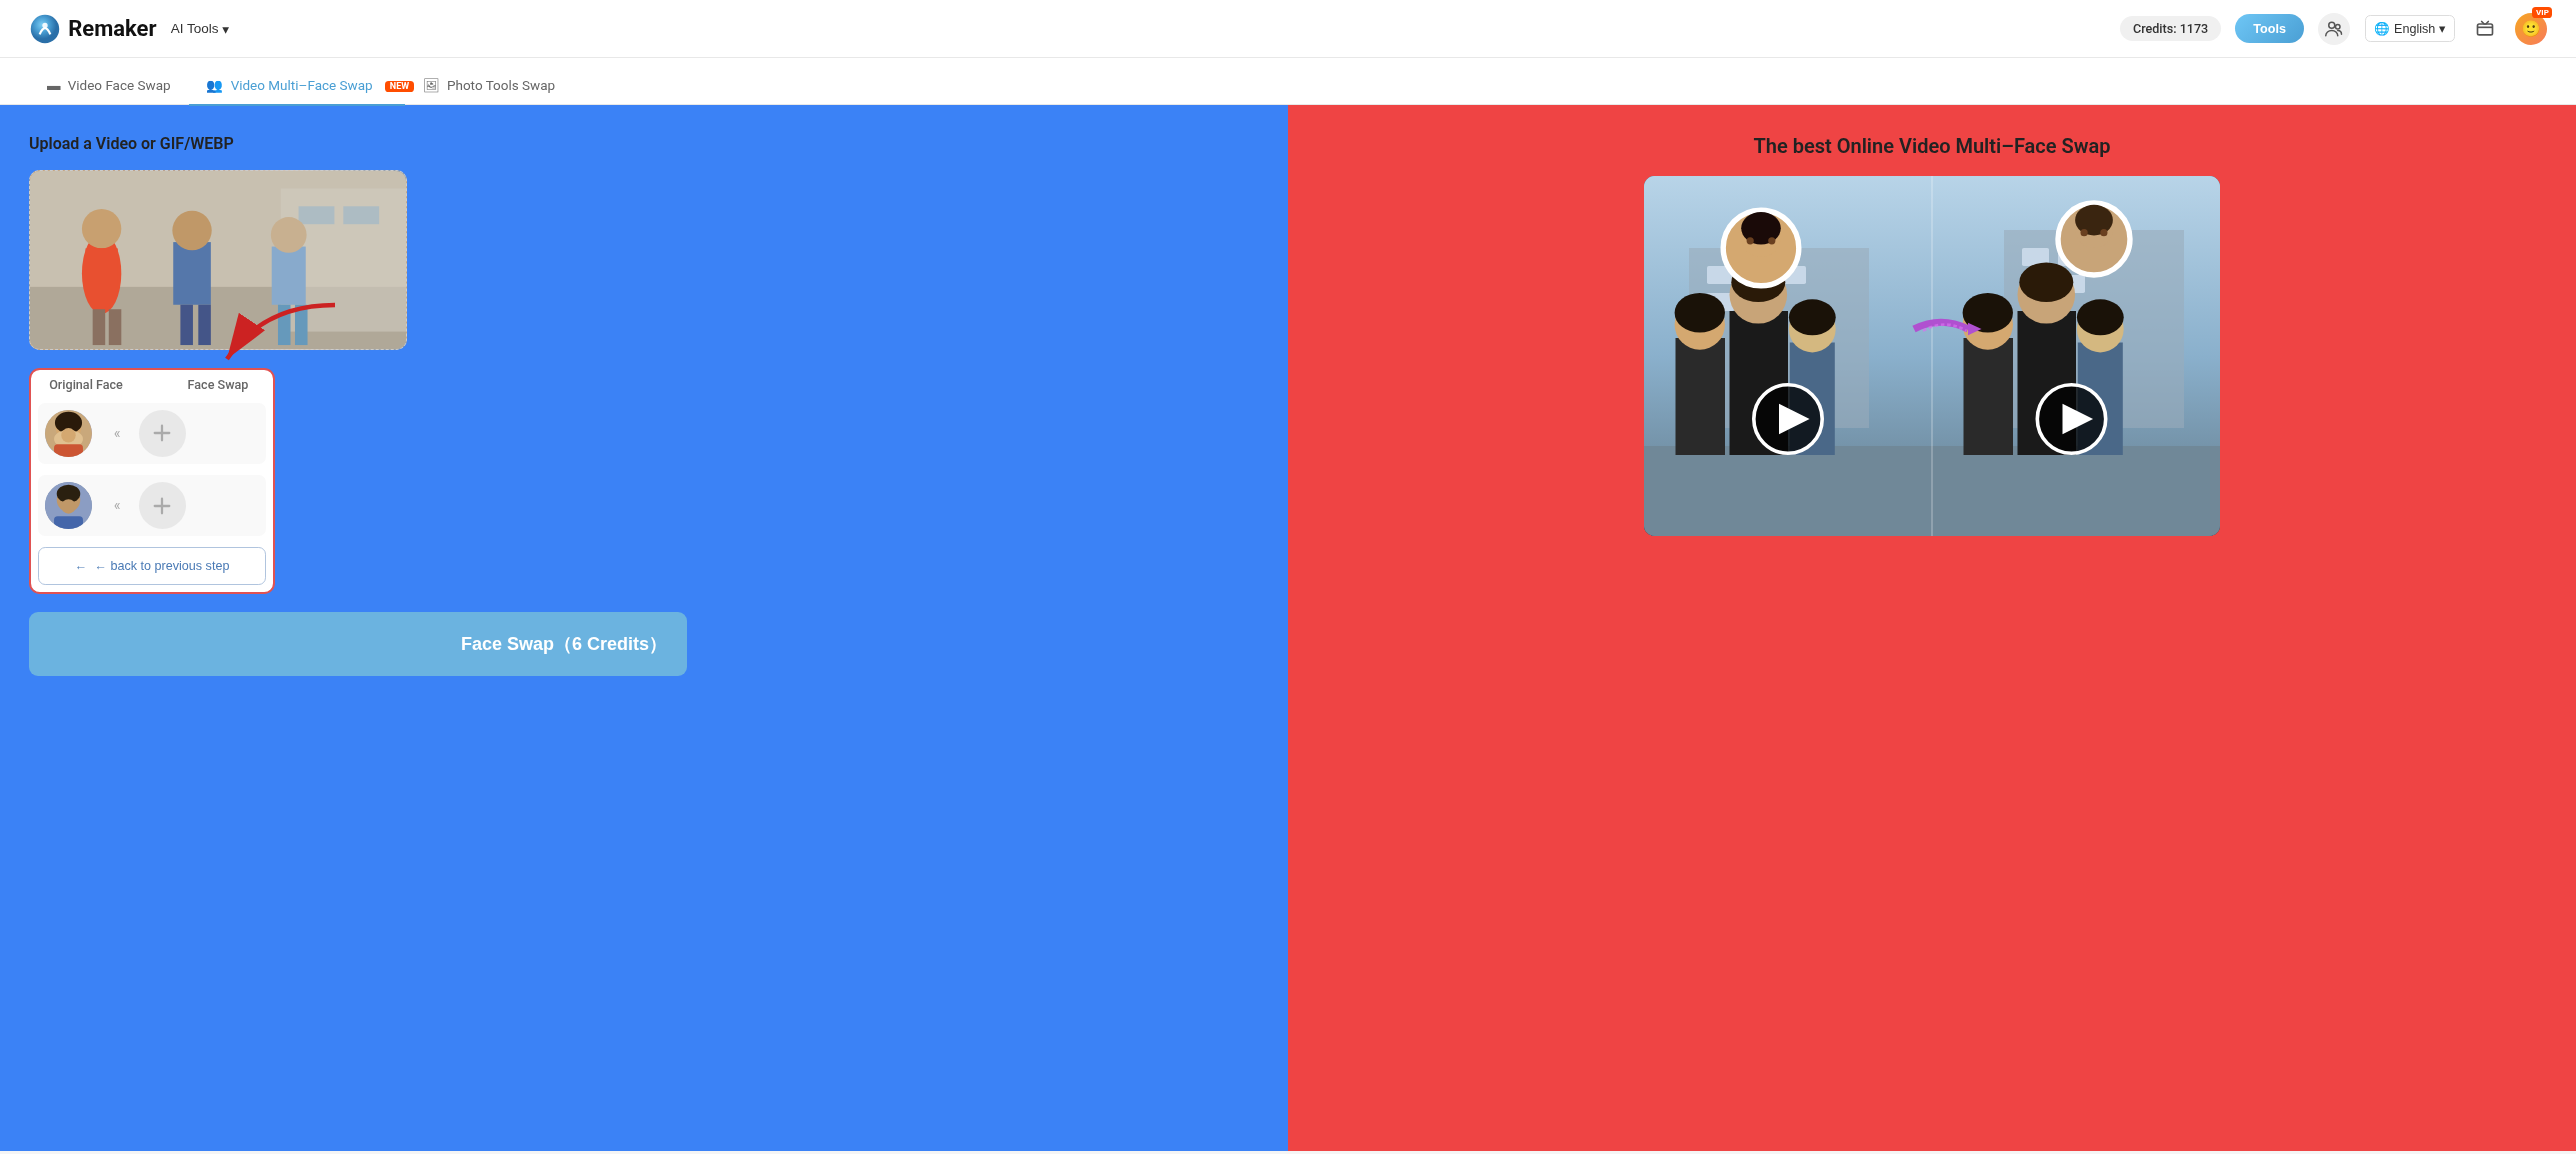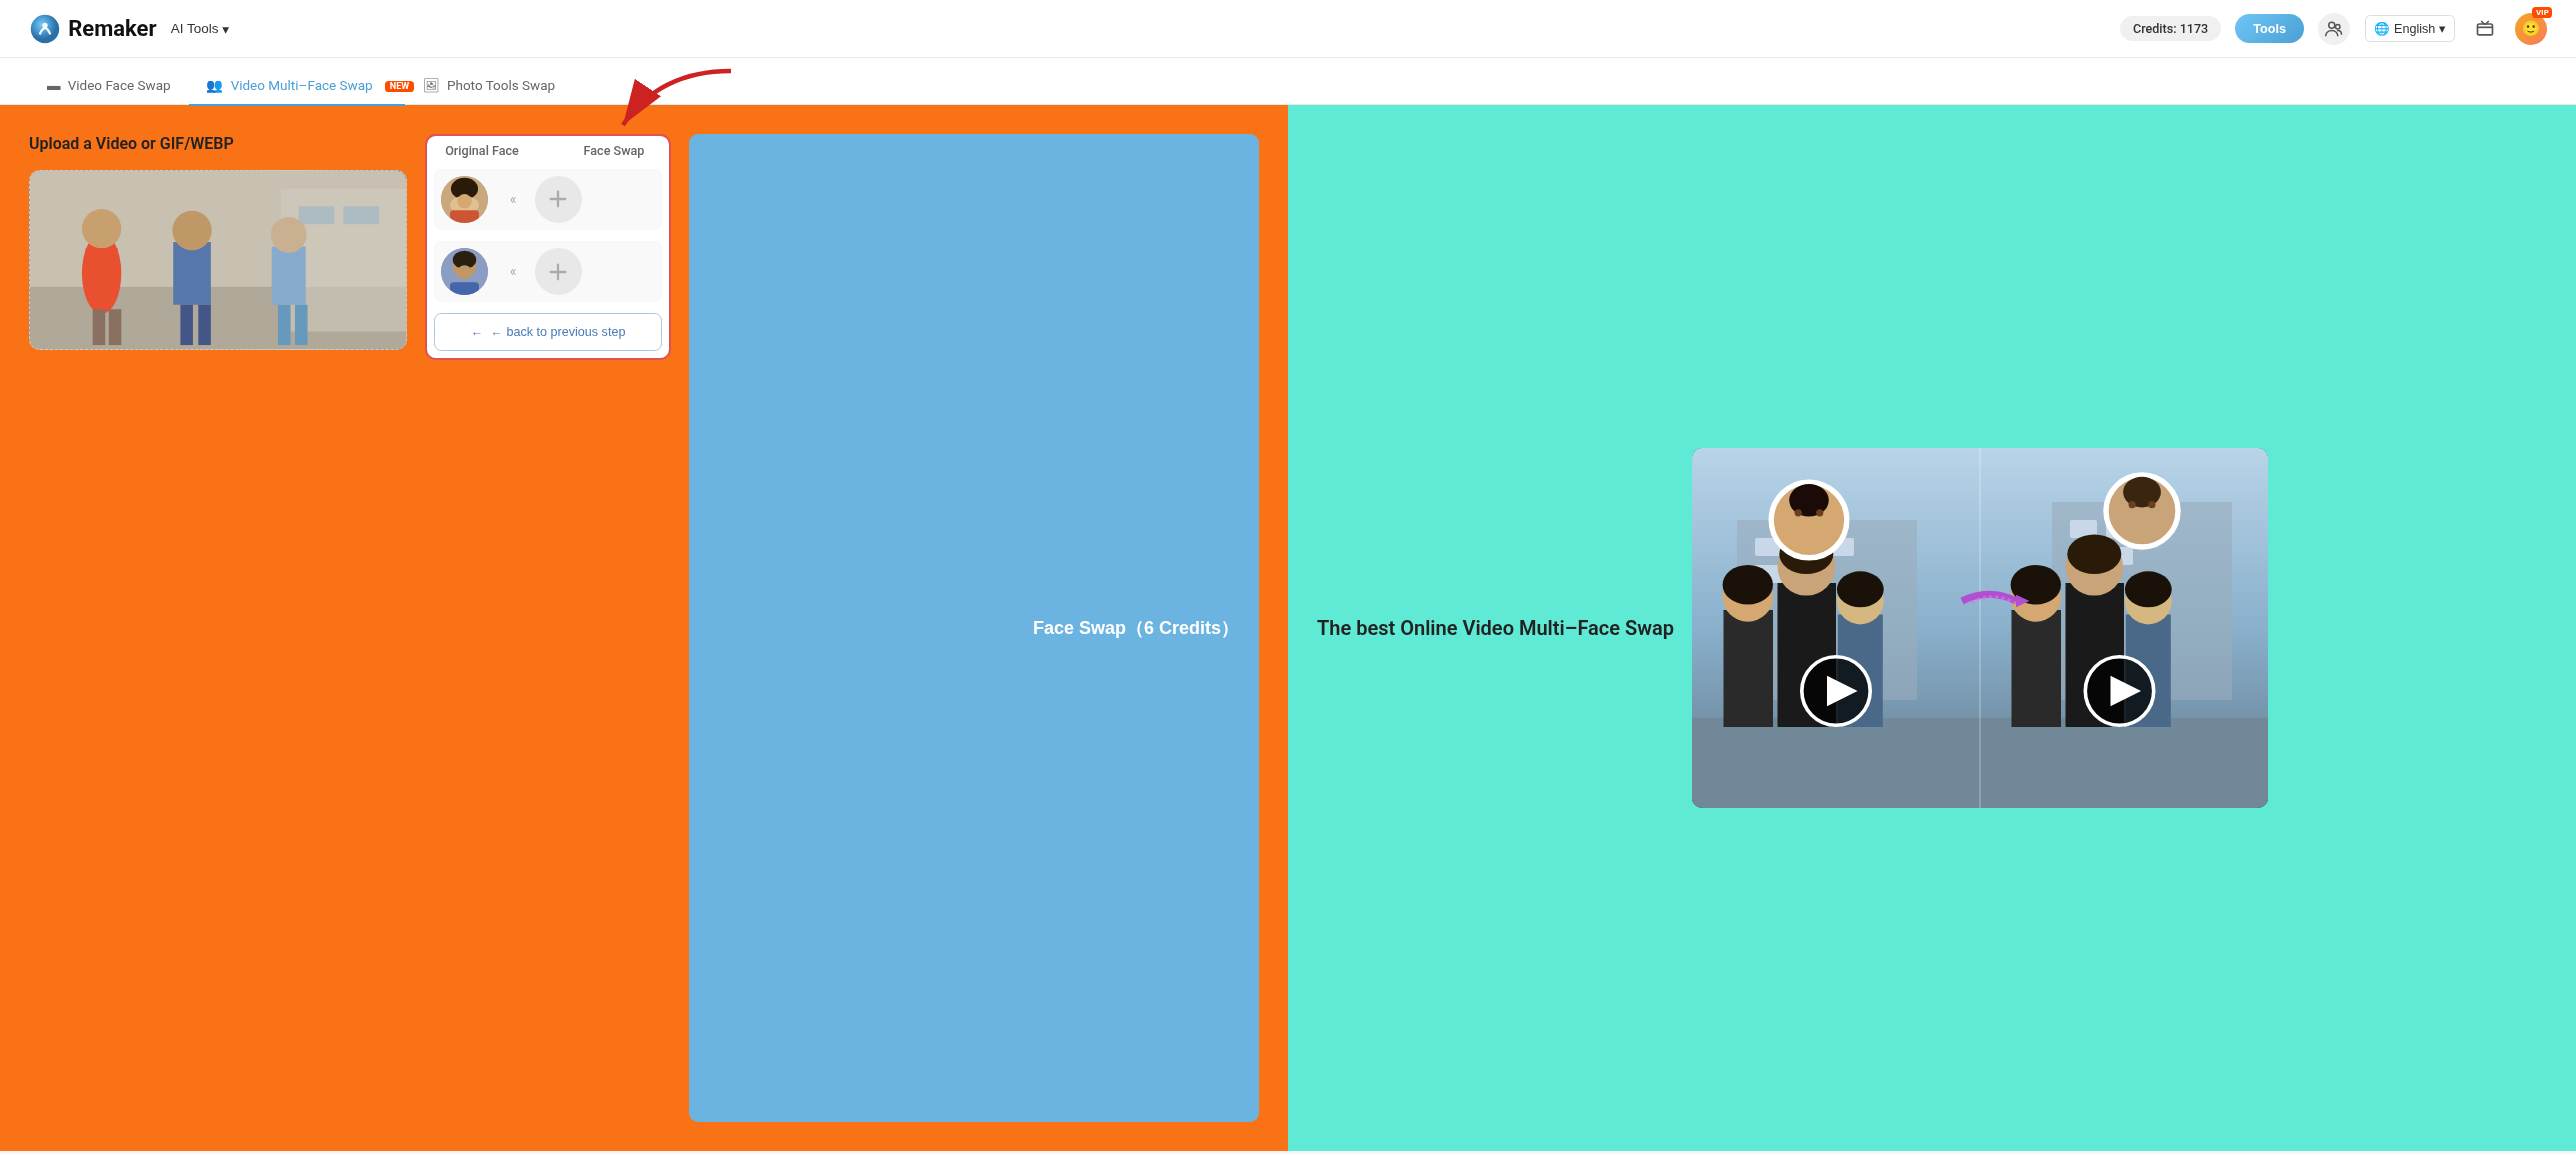--- a/index.html
+++ b/index.html
@@ -166,24 +166,24 @@
 
     
     .main-content {
       display: flex;
       min-height: calc(100vh - 108px);
     }
 
     
     .left-panel {
       width: 50%;
-      background: #f97316;
+      background: #3b82f6;
       padding: 29px 29px 29px 29px;
       display: flex;
-      flex-direction: row;
+      flex-direction: column;
       gap: 18px;
     }
 
     .upload-label {
       font-size: 16px;
       font-weight: 600;
       color: #222;
     }
 
     .upload-area {
@@ -304,24 +304,24 @@
       padding: 20px;
       font-size: 18px;
       font-weight: 600;
       cursor: pointer;
       text-align: right;
     }
 
     
     .right-panel {
       width: 50%;
-      background: #5eead4;
+      background: #ef4444;
       padding: 29px;
       display: flex;
-      flex-direction: row;
+      flex-direction: column;
       align-items: center;
       gap: 18px;
     }
 
     .right-title {
       font-size: 20px;
       font-weight: 600;
       color: #222;
       text-align: center;
     }

